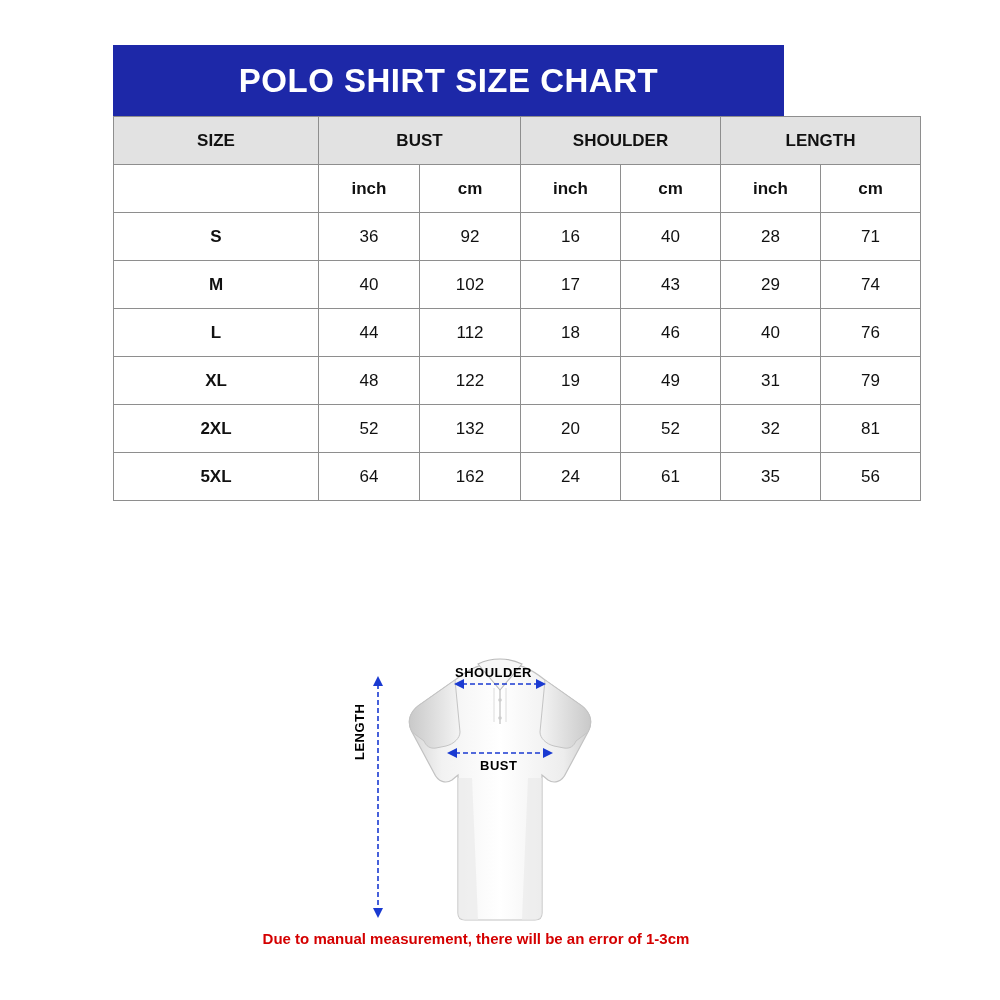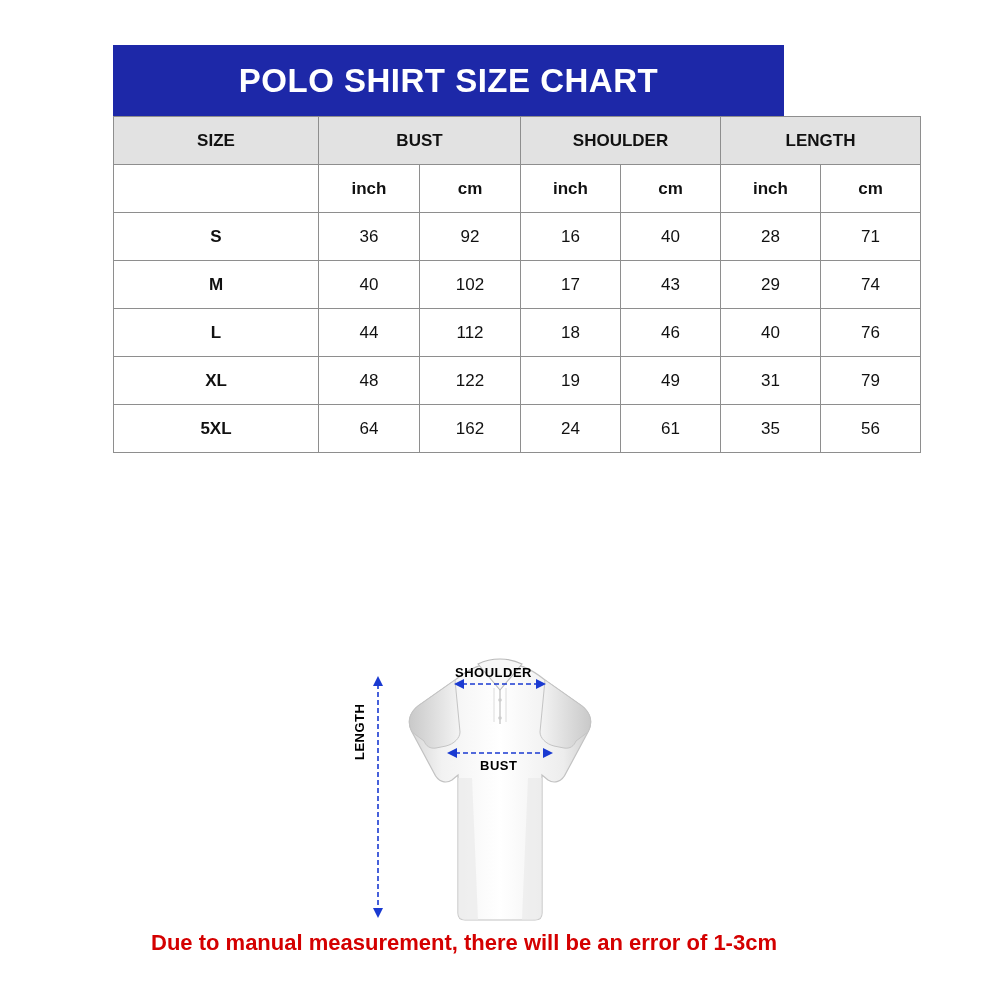--- a/index.html
+++ b/index.html
@@ -103,22 +103,23 @@
     white-space: nowrap;
   }
 
   .note {
     position: absolute;
     left: 0;
     top: 930px;
     width: 928px;
     text-align: center;
     color: #d40000;
-    font-size: 22px;
-    font-weight: bold;
+    font-size: 15px;
+    font-weight: bold;
+    padding-left: 12px;
   }
 </style>
 </head>
 <body>
 
 <div class="chart-wrap">
   <div class="chart-title">POLO SHIRT SIZE CHART</div>
 
   <table class="size-table">
     <tbody>
@@ -172,20 +173,29 @@
       <tr>
         <td class="size-cell">XL</td>
         <td class="val-cell">48</td>
         <td class="val-cell">122</td>
         <td class="val-cell">19</td>
         <td class="val-cell">49</td>
         <td class="val-cell">31</td>
         <td class="val-cell">79</td>
       </tr>
 
+      <tr>
+        <td class="size-cell">2XL</td>
+        <td class="val-cell">52</td>
+        <td class="val-cell">132</td>
+        <td class="val-cell">20</td>
+        <td class="val-cell">52</td>
+        <td class="val-cell">32</td>
+        <td class="val-cell">81</td>
+      </tr>
 
 
 
       <tr>
         <td class="size-cell">5XL</td>
         <td class="val-cell">64</td>
         <td class="val-cell">162</td>
         <td class="val-cell">24</td>
         <td class="val-cell">61</td>
         <td class="val-cell">35</td>

